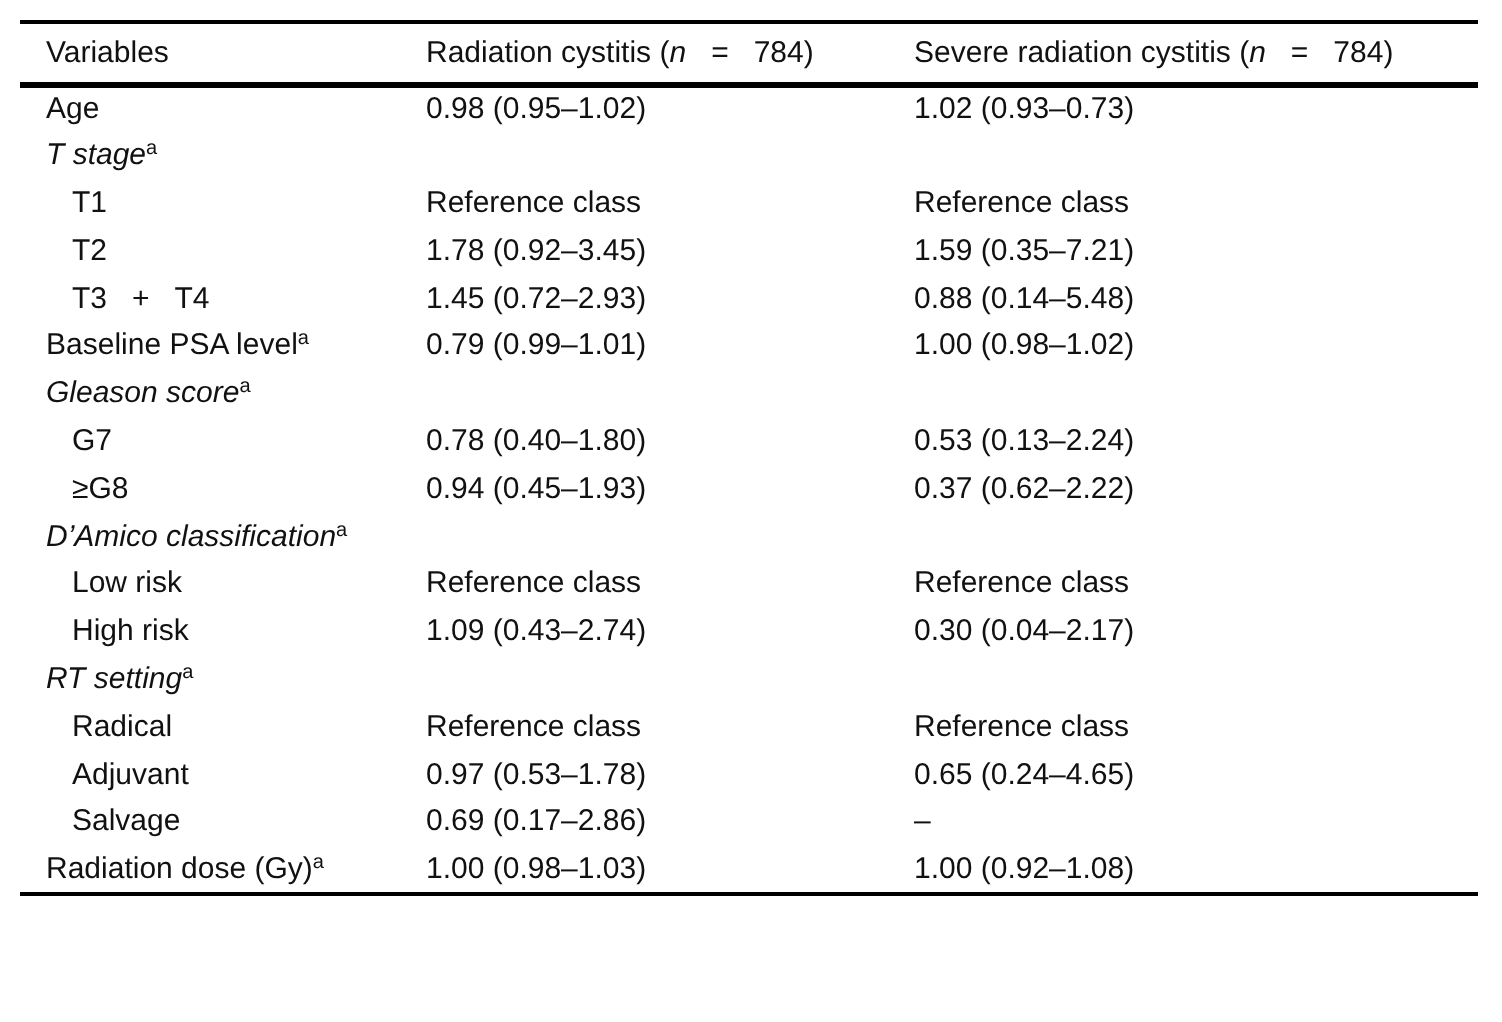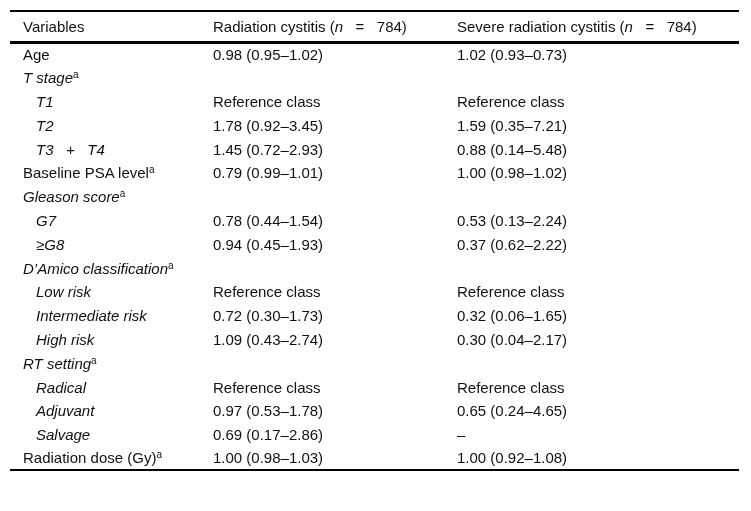--- a/index.html
+++ b/index.html
@@ -36,21 +36,21 @@
   }
   th.first { padding-left: 13px; margin-top: 22px; }
   tbody tr { height: 23.8px; }
   td {
     font-size: 15px;
     padding: 0;
     vertical-align: middle;
     white-space: nowrap;
   }
   td.c1 { padding-left: 13px; }
-  td.c1.indent { padding-left: 26px; font-style: italic; }
+  td.c1.indent { padding-left: 26px; }
   td.c1.italic > .lbl { font-style: italic; }
   .n-italic { font-style: italic; }
   sup.fn {
     font-size: 10px;
     font-style: normal;
     vertical-align: baseline;
     position: relative;
     top: -5px;
     line-height: 0;
   }
@@ -102,42 +102,37 @@
         <td>0.79 (0.99–1.01)</td>
         <td>1.00 (0.98–1.02)</td>
       </tr>
       <tr>
         <td class="c1 italic"><span class="lbl">Gleason score</span><sup class="fn">a</sup></td>
         <td></td>
         <td></td>
       </tr>
       <tr>
         <td class="c1 indent"><span class="lbl">G7</span></td>
-        <td>0.78 (0.44–1.54)</td>
+        <td>0.78 (0.40–1.80)</td>
         <td>0.53 (0.13–2.24)</td>
       </tr>
       <tr>
         <td class="c1 indent"><span class="lbl">≥G8</span></td>
         <td>0.94 (0.45–1.93)</td>
         <td>0.37 (0.62–2.22)</td>
       </tr>
       <tr>
         <td class="c1 italic"><span class="lbl">D’Amico classification</span><sup class="fn">a</sup></td>
         <td></td>
         <td></td>
       </tr>
       <tr>
         <td class="c1 indent"><span class="lbl">Low risk</span></td>
         <td>Reference class</td>
         <td>Reference class</td>
-      </tr>
-      <tr>
-        <td class="c1 indent"><span class="lbl">Intermediate risk</span></td>
-        <td>0.72 (0.30–1.73)</td>
-        <td>0.32 (0.06–1.65)</td>
       </tr>
       <tr>
         <td class="c1 indent"><span class="lbl">High risk</span></td>
         <td>1.09 (0.43–2.74)</td>
         <td>0.30 (0.04–2.17)</td>
       </tr>
       <tr>
         <td class="c1 italic"><span class="lbl">RT setting</span><sup class="fn">a</sup></td>
         <td></td>
         <td></td>

